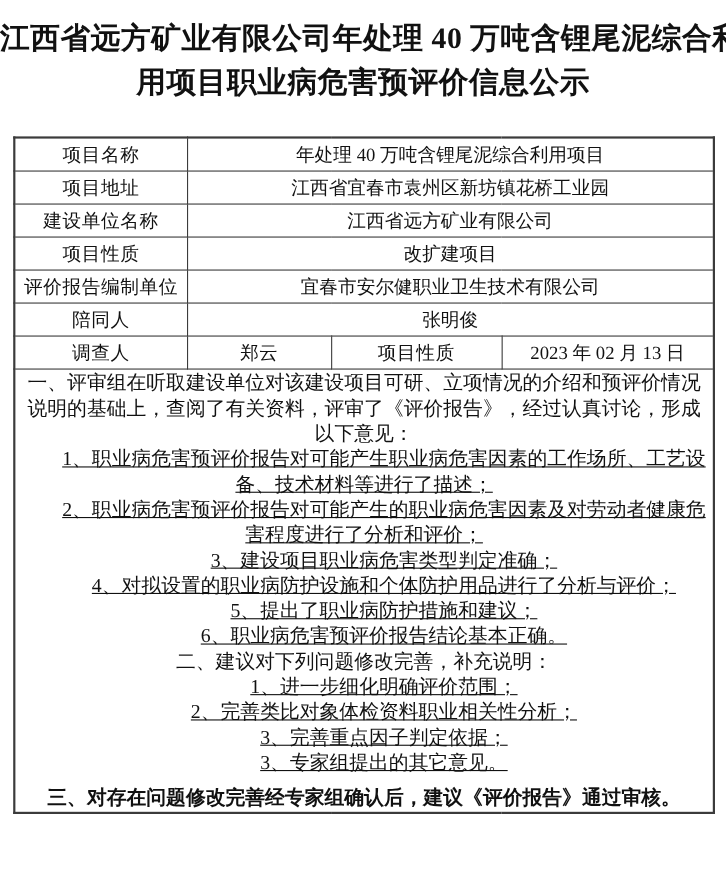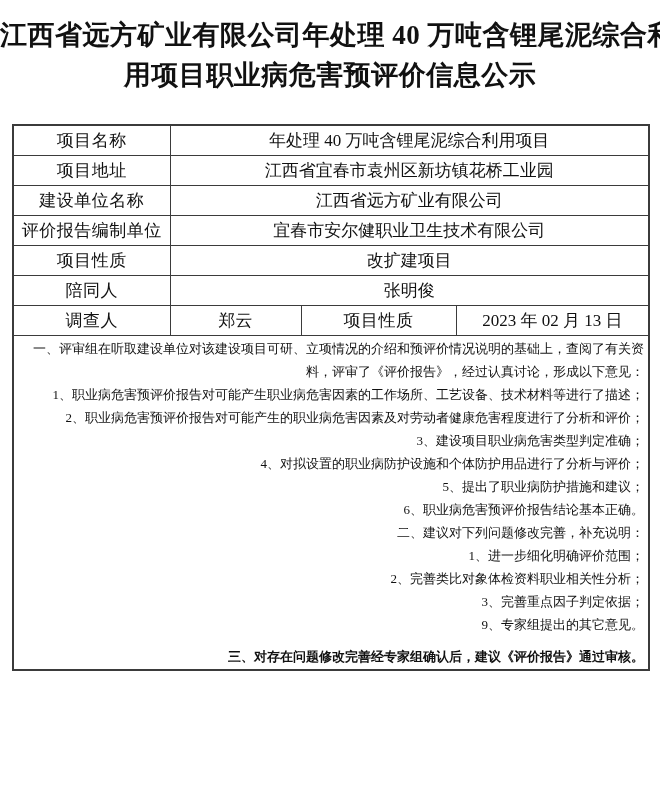--- a/index.html
+++ b/index.html
@@ -41,22 +41,22 @@
   }
   td.label-cell { letter-spacing: 0.5px; }
 
   td.opinion-cell {
     text-align: left;
     vertical-align: top;
     height: 393px;
     padding: 7px 9px 12px 9px;
     line-height: 23px;
   }
-  .opinion-cell p { font-size: 13px; line-height: 23px; text-align: right; }
-  .opinion-cell p.indent { text-indent: 2em; }
+  .opinion-cell p { font-size: 18px; line-height: 23px; }
+  .opinion-cell p.indent { text-indent: 2em; text-decoration: underline; }
   .opinion-cell p.gap-before { margin-top: 9px; font-weight: bold; }
 </style>
 </head>
 <body>
 
 <div class="page">
 
   <h1 class="doc-title">
     <span class="t-line">江西省远方矿业有限公司年处理 40 万吨含锂尾泥综合利</span>
     <span class="t-line">用项目职业病危害预评价信息公示</span>
@@ -76,26 +76,26 @@
       </tr>
       <tr>
         <td class="label-cell">项目地址</td>
         <td colspan="3" class="value-cell">江西省宜春市袁州区新坊镇花桥工业园</td>
       </tr>
       <tr>
         <td class="label-cell">建设单位名称</td>
         <td colspan="3" class="value-cell">江西省远方矿业有限公司</td>
       </tr>
       <tr>
+        <td class="label-cell">项目性质</td>
+        <td colspan="3" class="value-cell">改扩建项目</td>
+      </tr>
+      <tr>
         <td class="label-cell">评价报告编制单位</td>
         <td colspan="3" class="value-cell">宜春市安尔健职业卫生技术有限公司</td>
-      </tr>
-      <tr>
-        <td class="label-cell">项目性质</td>
-        <td colspan="3" class="value-cell">改扩建项目</td>
       </tr>
       <tr>
         <td class="label-cell">陪同人</td>
         <td colspan="3" class="value-cell">张明俊</td>
       </tr>
       <tr>
         <td class="label-cell">调查人</td>
         <td class="value-cell">郑云</td>
         <td class="label-cell">项目性质</td>
         <td class="value-cell">2023 年 02 月 13 日</td>
@@ -106,20 +106,20 @@
           <p class="indent">1、职业病危害预评价报告对可能产生职业病危害因素的工作场所、工艺设备、技术材料等进行了描述；</p>
           <p class="indent">2、职业病危害预评价报告对可能产生的职业病危害因素及对劳动者健康危害程度进行了分析和评价；</p>
           <p class="indent">3、建设项目职业病危害类型判定准确；</p>
           <p class="indent">4、对拟设置的职业病防护设施和个体防护用品进行了分析与评价；</p>
           <p class="indent">5、提出了职业病防护措施和建议；</p>
           <p class="indent">6、职业病危害预评价报告结论基本正确。</p>
           <p>二、建议对下列问题修改完善，补充说明：</p>
           <p class="indent">1、进一步细化明确评价范围；</p>
           <p class="indent">2、完善类比对象体检资料职业相关性分析；</p>
           <p class="indent">3、完善重点因子判定依据；</p>
-          <p class="indent">9、专家组提出的其它意见。</p>
+          <p class="indent">3、专家组提出的其它意见。</p>
           <p class="gap-before">三、对存在问题修改完善经专家组确认后，建议《评价报告》通过审核。</p>
         </td>
       </tr>
     </tbody>
   </table>
 
 </div>
 
 </body></html>

